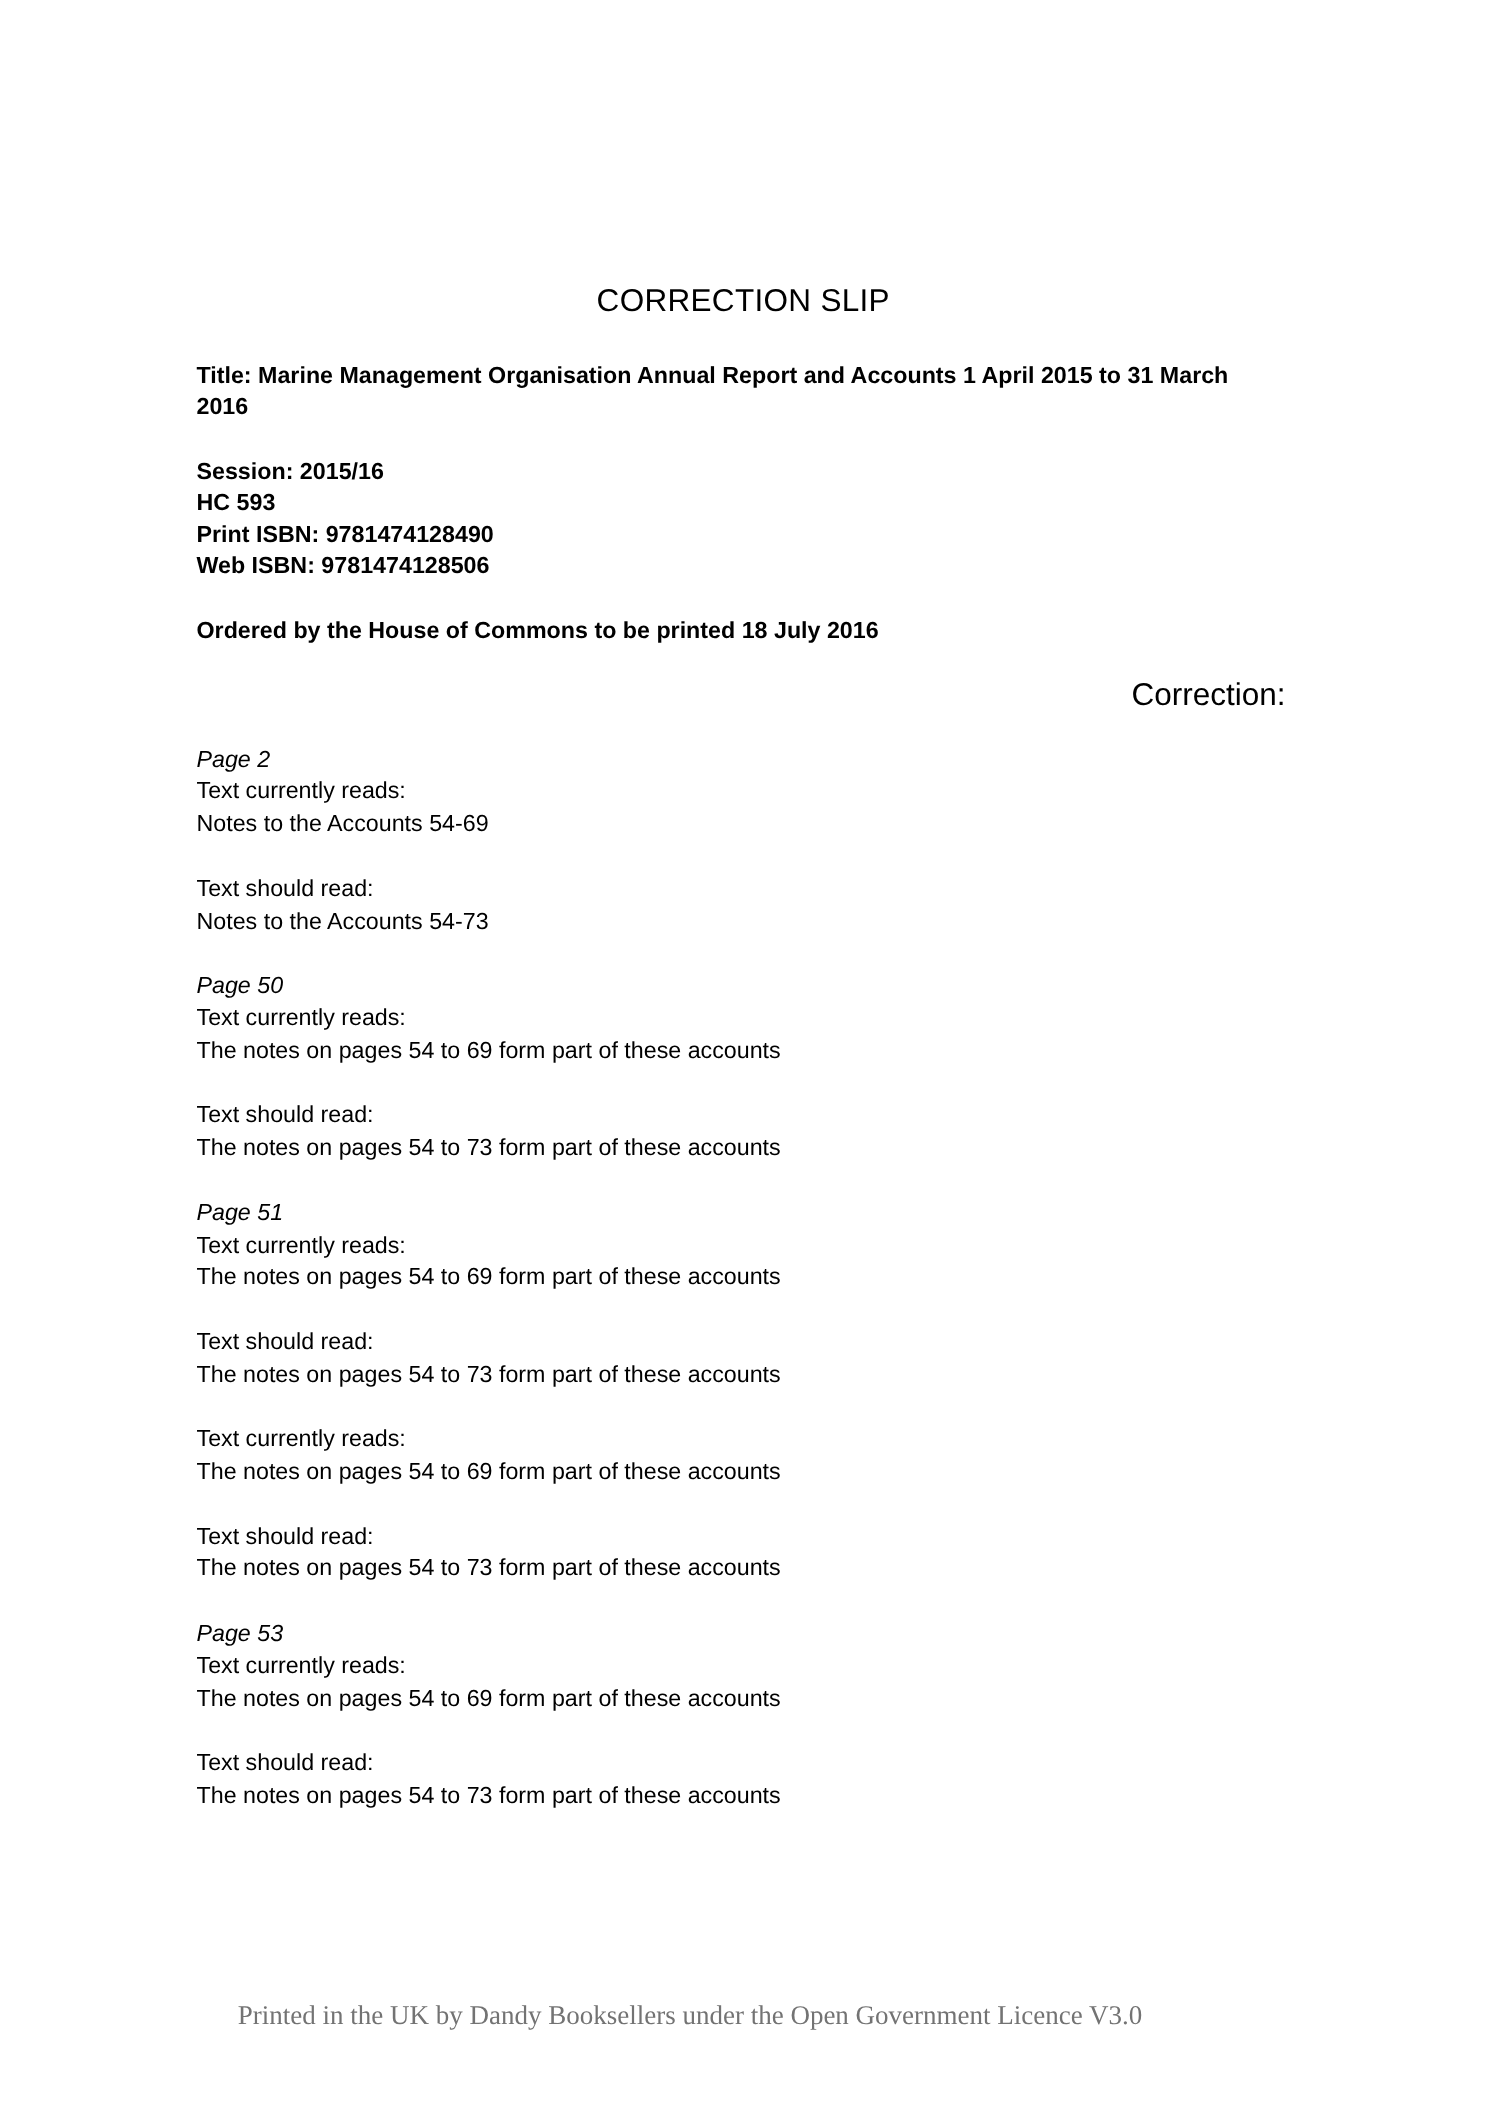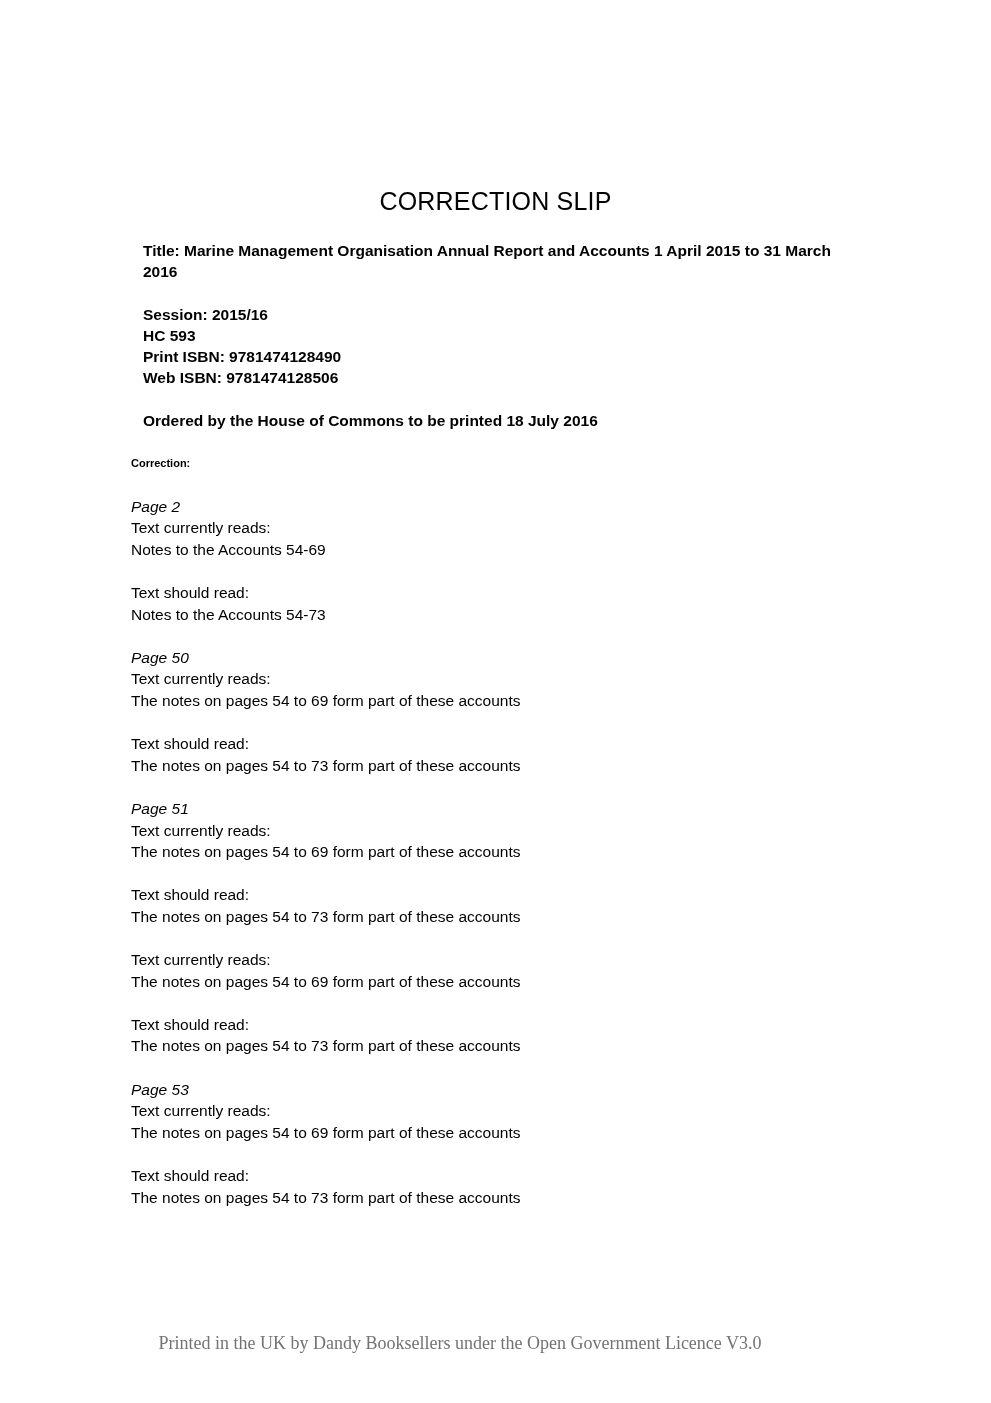--- a/index.html
+++ b/index.html
@@ -21,50 +21,51 @@
     background: #ffffff;
   }
 
   
   .doc-title {
     position: absolute;
     top: 188px;
     left: 0;
     width: 991px;
     text-align: center;
-    font-size: 25px;
+    font-size: 21px;
     font-weight: 400;
     letter-spacing: 0.2px;
     line-height: 26px;
   }
 
   
   .content {
     position: absolute;
     left: 131px;
     top: 240px;
     width: 726px;
   }
 
   .meta-block {
     font-size: 15.5px;
     font-weight: 700;
     line-height: 21px;
-    margin: 0 0 0 12px;
+    margin: 0 0 0 0;
   }
   .meta-block .meta-line {
     display: block;
   }
   .spacer-md { height: 22px; }
 
   
   .correction-label {
-    font-size: 11px;
-    font-weight: 700;
+    font-size: 21px;
+    font-weight: 400;
     line-height: 21px;
+    text-align: right;
   }
 
   .corr-block {
     font-size: 15.5px;
     line-height: 21.6px;
     font-weight: 400;
   }
   .corr-block .page-label {
     display: block;
     font-style: italic;

